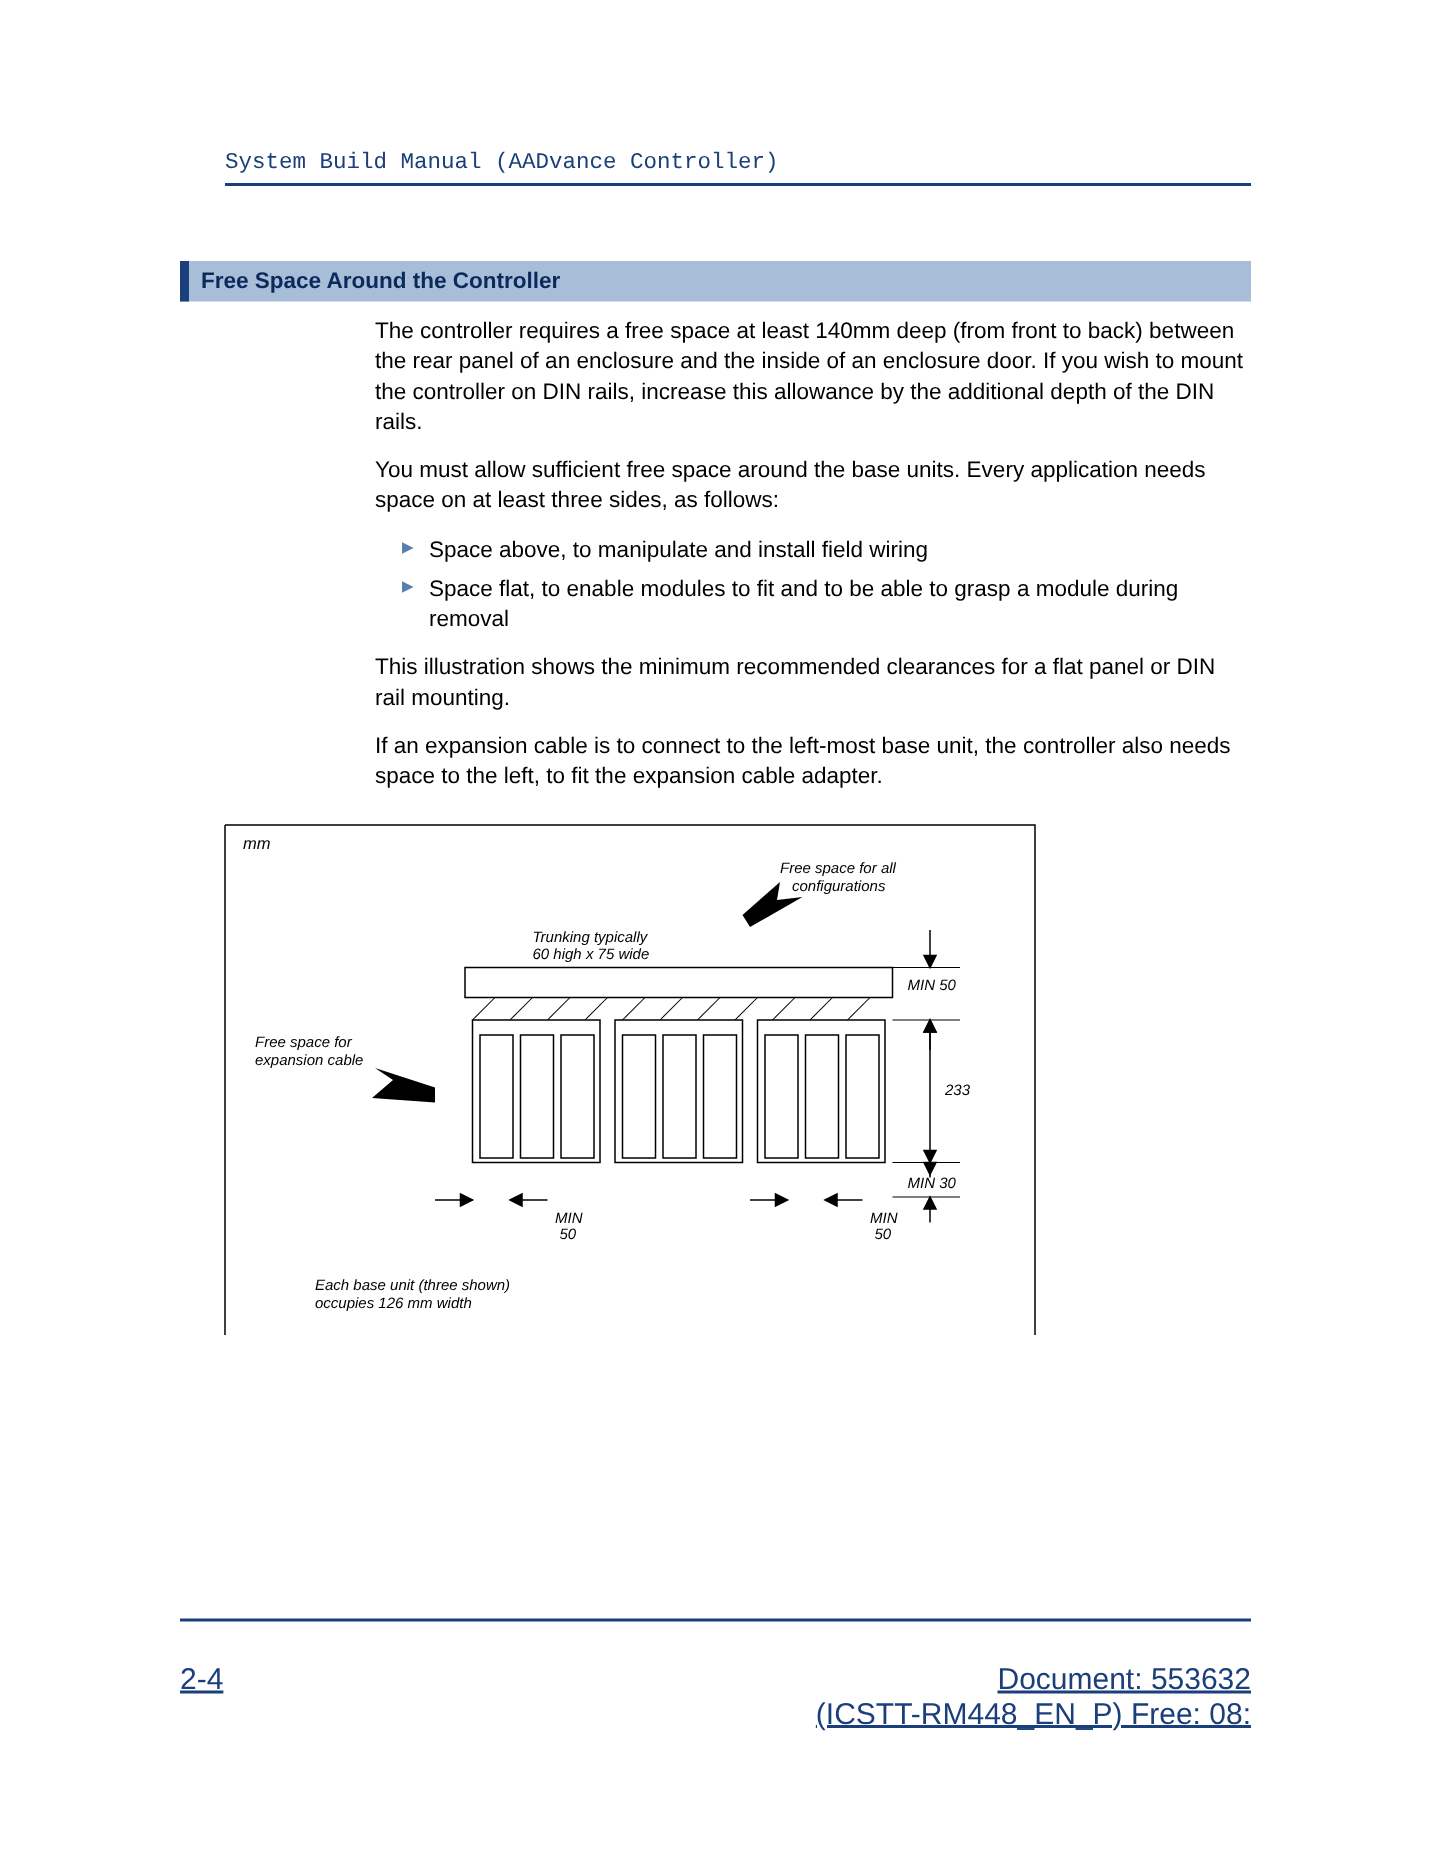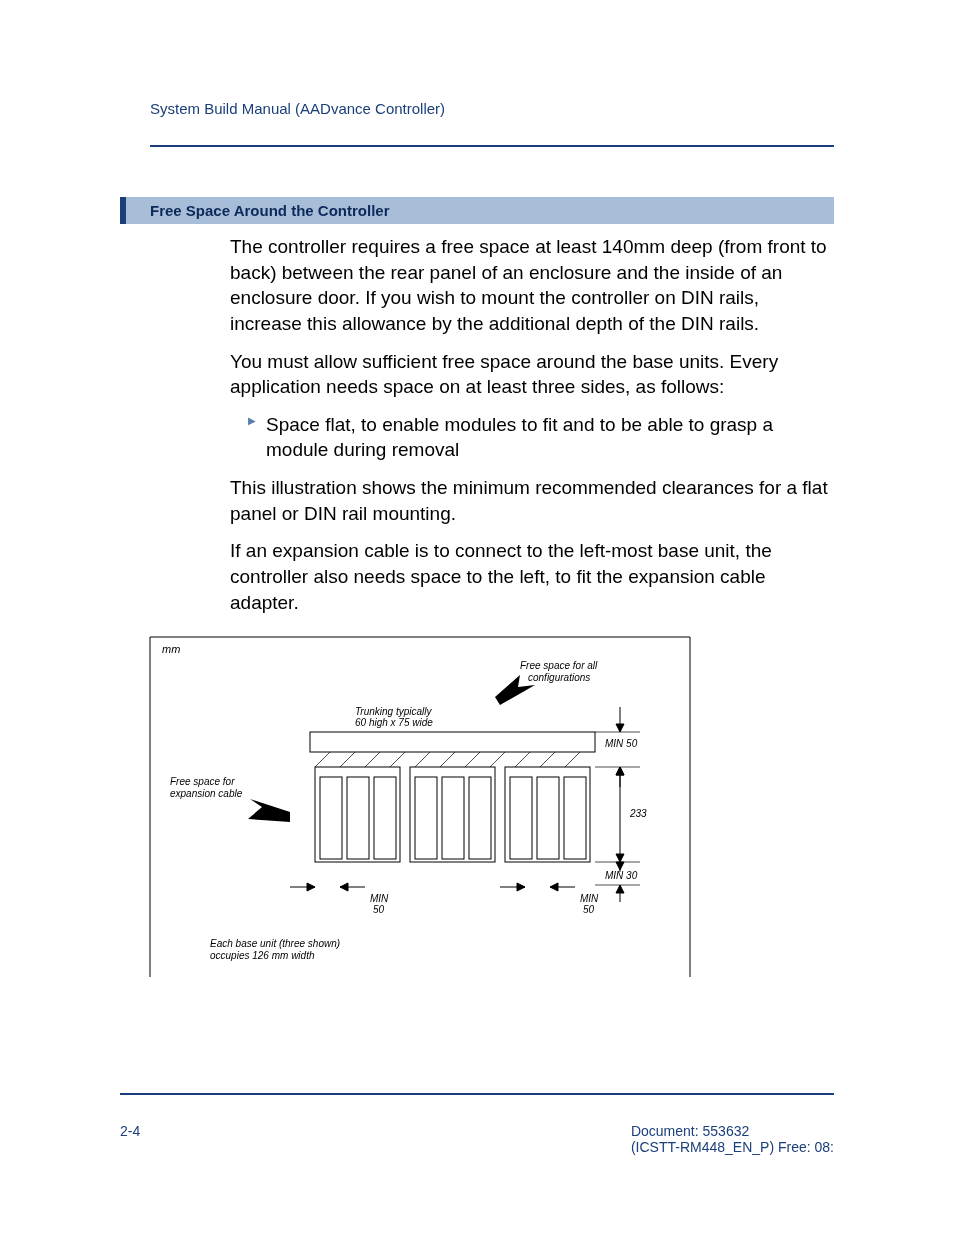--- a/index.html
+++ b/index.html
@@ -13,41 +13,42 @@
     position: relative;
     box-sizing: border-box;
   }
   .page {
     padding: 100px 120px 0 150px;
     box-sizing: border-box;
   }
   .running-head {
     color: #1b3f7a;
     font-size: 15px;
-    margin-bottom: 28px;
+    margin-bottom: 5px;
+    font-family: Liberation Mono, monospace;
   }
   .hr-top {
     border: none;
     border-top: 2px solid #1b3f7a;
     margin: 0 0 50px 0;
   }
   .section-head-wrap { }
   .section-head {
     background: #a8bdd8;
     color: #0b2a5b;
     font-weight: 700;
     font-size: 15px;
-    padding: 5px 24px;
+    padding: 5px 8px;
     border-left: 6px solid #1b3f7a;
     margin: 0 0 10px -30px;
   }
   .body-text {
-    font-size: 19px;
+    font-size: 15px;
     line-height: 1.35;
-    margin-left: 80px;
+    margin-left: 100px;
   }
   .body-text p { margin: 0 0 12px 0; }
   ul.arrow-list {
     list-style: none;
     padding: 0 0 0 18px;
     margin: 0 0 12px 0;
   }
   ul.arrow-list li {
     position: relative;
     padding-left: 18px;
@@ -74,39 +75,41 @@
   }
   .hr-bot {
     border: none;
     border-top: 2px solid #1b3f7a;
     margin: 0 0 28px 0;
   }
   .footer-row {
     display: flex;
     justify-content: space-between;
     color: #1b3f7a;
-    font-size: 14px;
-  }
-  .footer-right { text-align: left; margin-left: 48px; }
+    font-size: 20px;
+    text-decoration: underline;
+  }
+  .footer-right { text-align: right; margin-left: 48px; }
 </style>
 </head>
 <body>
 
 <div class="page">
   <div class="running-head">System Build Manual  (AADvance Controller)</div>
   <hr class="hr-top">
 
   <div class="section-head-wrap">
     <div class="section-head">Free Space Around the Controller</div>
   </div>
 
   <div class="body-text">
     <p>The controller requires a free space at least 140mm deep (from front to back) between the rear panel of an enclosure and the inside of an enclosure door. If you wish to mount the controller on DIN rails, increase this allowance by the additional depth of the DIN rails.</p>
     <p>You must allow sufficient free space around the base units. Every application needs space on at least three sides, as follows:</p>
     <ul class="arrow-list">
+      <li>Space above, to manipulate and install field wiring</li>
       <li>Space flat, to enable modules to fit and to be able to grasp a module during removal</li>
     </ul>
     <p>This illustration shows the minimum recommended clearances for a flat panel or DIN rail mounting.</p>
     <p>If an expansion cable is to connect to the left-most base unit, the controller also needs space to the left, to fit the expansion cable adapter.</p>
   </div>
 
   <div class="figure">
     <svg width="560" height="360" viewBox="0 0 560 360">
 
       <path d="M 10 10 H 550 V 350 M 10 10 V 350" fill="none" stroke="#000" stroke-width="1"></path>

